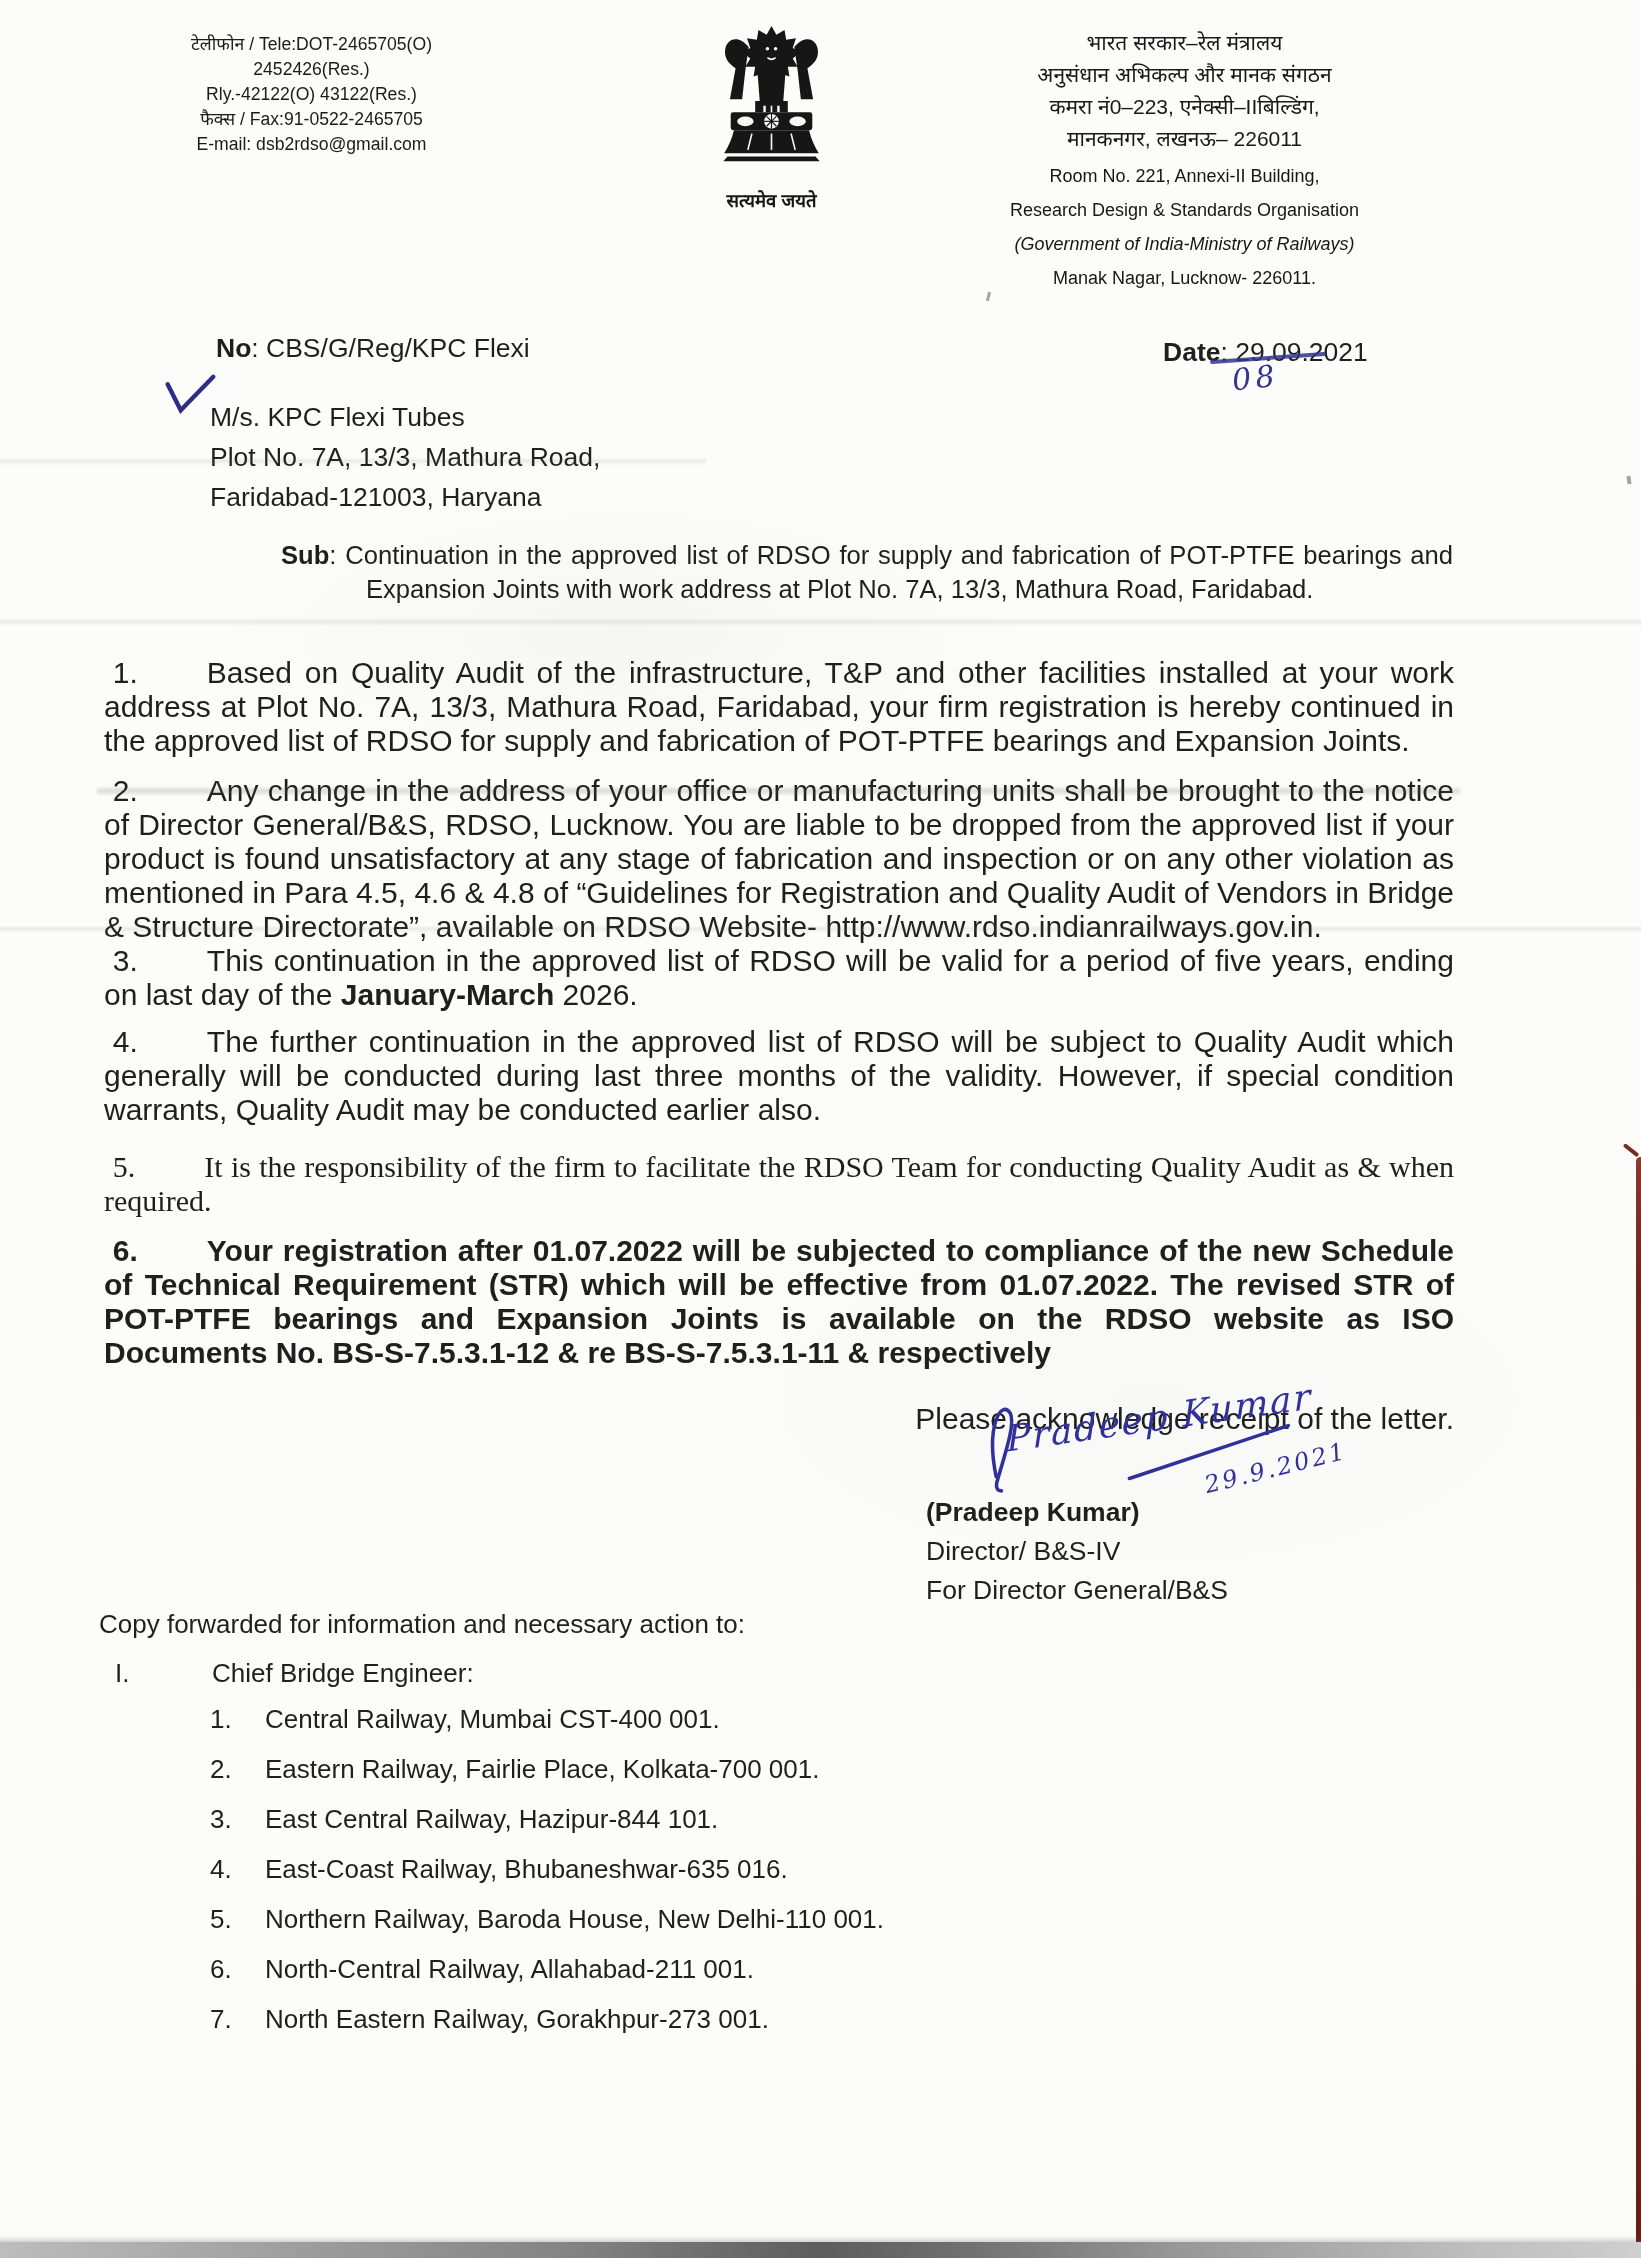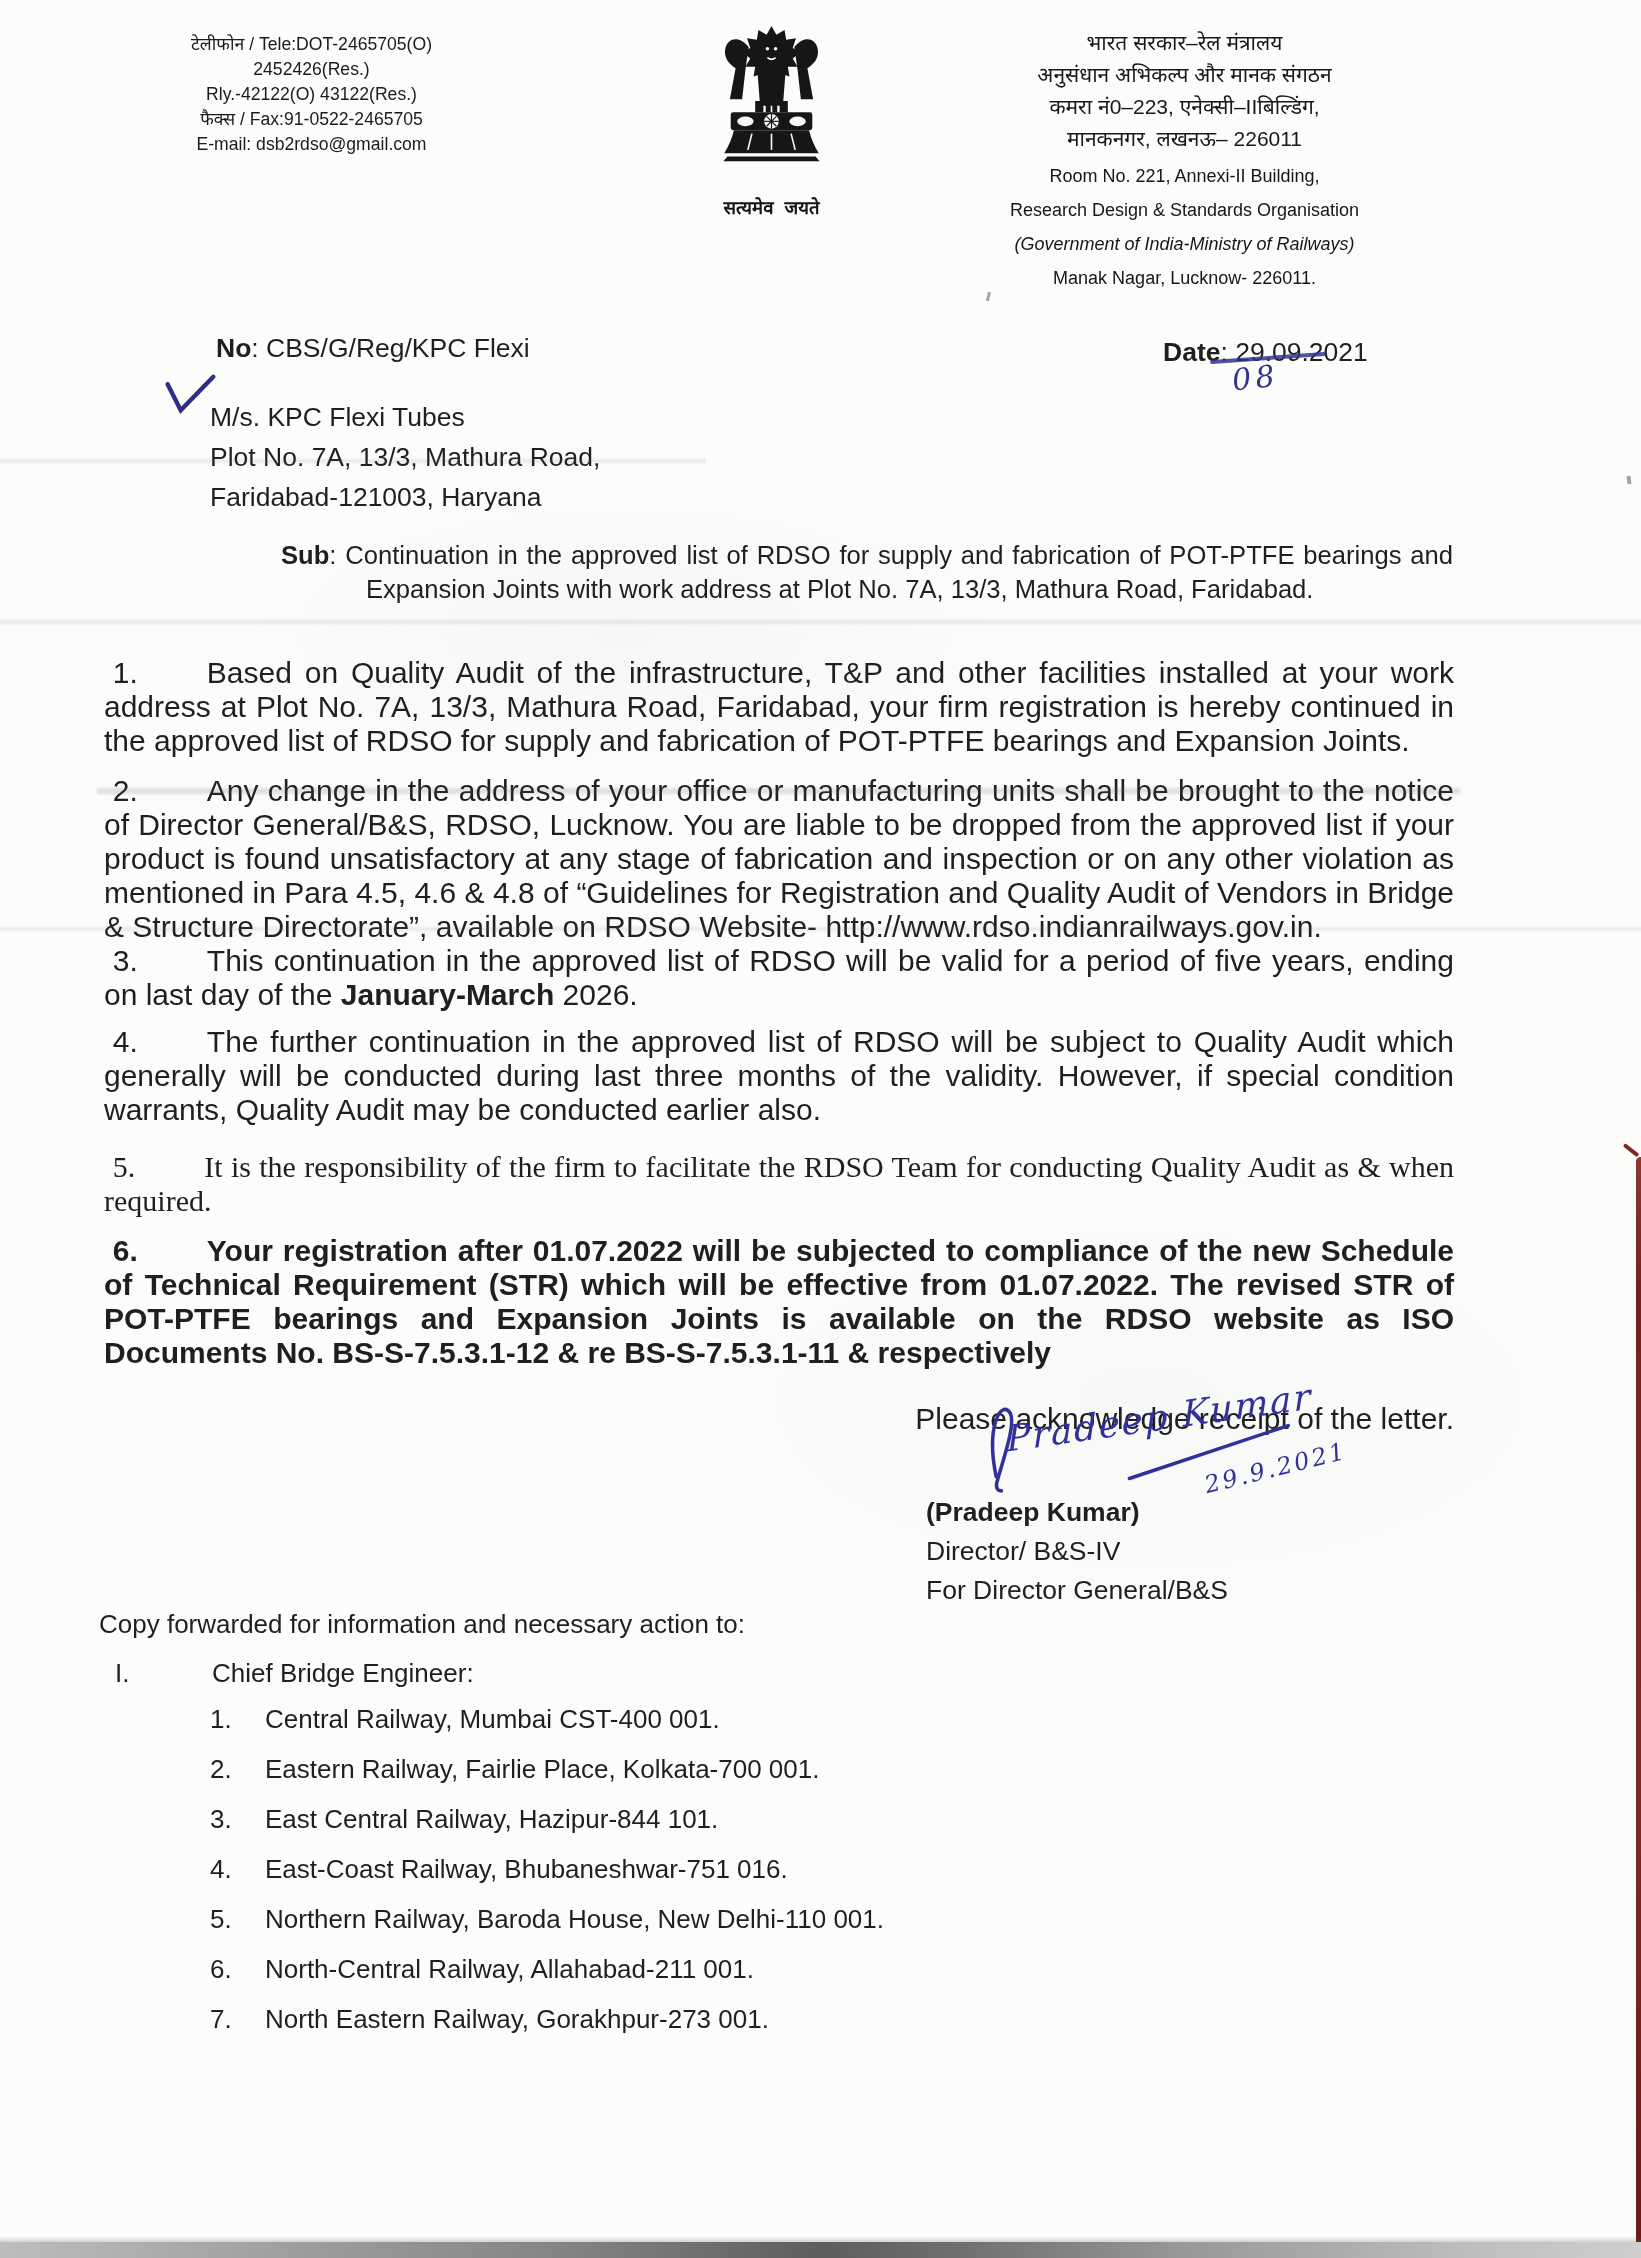--- a/index.html
+++ b/index.html
@@ -10,21 +10,21 @@
       radial-gradient(ellipse 618px 229px at 38% 28%, rgba(0,0,0,0.022), transparent 70%),
       radial-gradient(ellipse 794px 353px at 70% 62%, rgba(0,0,0,0.016), transparent 75%),
       #fcfcfa;
     font-family:"Liberation Sans", sans-serif;
     color:#1f1f1f; overflow:hidden;
   }
   
   .hdr-contact { position:absolute; left:113px; top:32px; width:397px; text-align:center;
                  font-size:17.6px; line-height:25px; color:#1b1b1b; }
   .hdr-emblem { position:absolute; left:679px; top:21px; width:185px; text-align:center; }
-  .motto { font-size:18.5px; font-weight:600; margin-top:15px; color:#161616;font-family:Liberation Mono, monospace; }
+  .motto { font-size:18.5px; font-weight:600; margin-top:8px; color:#161616; }
   .hdr-org { position:absolute; left:931px; top:26.5px; width:507px; text-align:center; }
   .org-hindi div   { font-size:21px; line-height:32px; color:#181818; }
   .org-english div { font-size:18px; line-height:25px; color:#161616; margin-top:9px; }
   .org-english .it { font-style:italic; }
   
   .ref-no   { position:absolute; left:216px;  top:333px; font-size:26.5px; }
   .ref-date { position:absolute; left:1163px; top:337px; font-size:26.5px; }
   .bold { font-weight:bold; }
   .date-strike { position:absolute; left:1210px; top:356px; width:116px; height:3.5px;
                  background:#34338f; transform:rotate(-4deg); border-radius:1.8px; opacity:.85; }
@@ -224,21 +224,21 @@
       <div class="copy-item">
         <span class="inum">1.</span><span>Central Railway, Mumbai CST-400 001.</span>
       </div>
       <div class="copy-item">
         <span class="inum">2.</span><span>Eastern Railway, Fairlie Place, Kolkata-700 001.</span>
       </div>
       <div class="copy-item">
         <span class="inum">3.</span><span>East Central Railway, Hazipur-844 101.</span>
       </div>
       <div class="copy-item">
-        <span class="inum">4.</span><span>East-Coast Railway, Bhubaneshwar-751 016.</span>
+        <span class="inum">4.</span><span>East-Coast Railway, Bhubaneshwar-635 016.</span>
       </div>
       <div class="copy-item">
         <span class="inum">5.</span><span>Northern Railway, Baroda House, New Delhi-110 001.</span>
       </div>
       <div class="copy-item">
         <span class="inum">6.</span><span>North-Central Railway, Allahabad-211 001.</span>
       </div>
       <div class="copy-item">
         <span class="inum">7.</span><span>North Eastern Railway, Gorakhpur-273 001.</span>
       </div>

